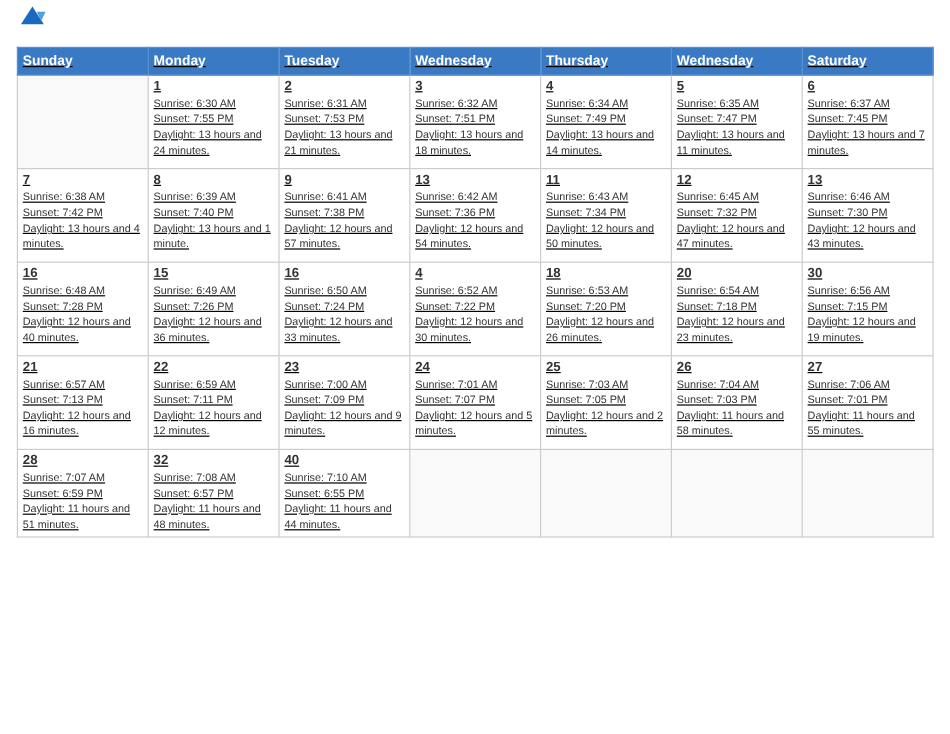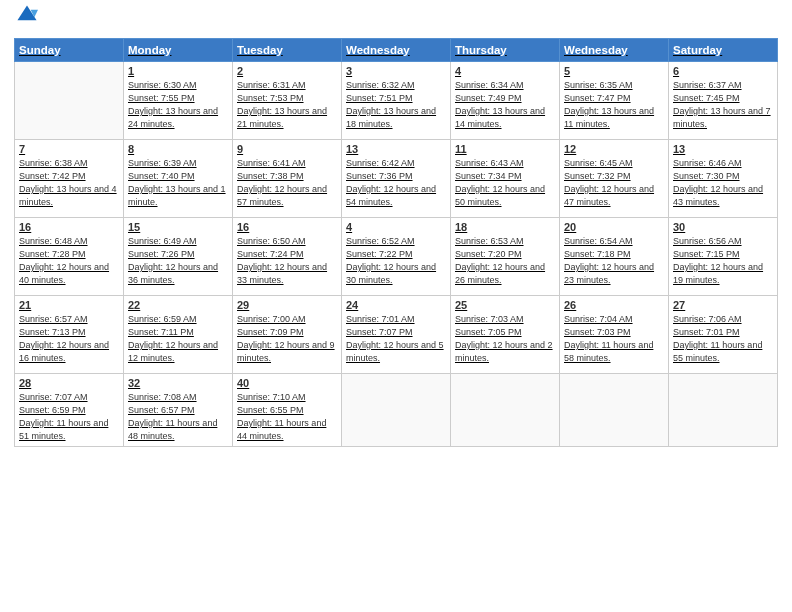--- a/index.html
+++ b/index.html
@@ -222,21 +222,21 @@
         <tr>
           <td>
             <span class="day-number">21</span>
             <div class="day-info">Sunrise: 6:57 AM<br>Sunset: 7:13 PM<br>Daylight: 12 hours and 16 minutes.</div>
           </td>
           <td>
             <span class="day-number">22</span>
             <div class="day-info">Sunrise: 6:59 AM<br>Sunset: 7:11 PM<br>Daylight: 12 hours and 12 minutes.</div>
           </td>
           <td>
-            <span class="day-number">29</span>
+            <span class="day-number">23</span>
             <div class="day-info">Sunrise: 7:00 AM<br>Sunset: 7:09 PM<br>Daylight: 12 hours and 9 minutes.</div>
           </td>
           <td>
             <span class="day-number">24</span>
             <div class="day-info">Sunrise: 7:01 AM<br>Sunset: 7:07 PM<br>Daylight: 12 hours and 5 minutes.</div>
           </td>
           <td>
             <span class="day-number">25</span>
             <div class="day-info">Sunrise: 7:03 AM<br>Sunset: 7:05 PM<br>Daylight: 12 hours and 2 minutes.</div>
           </td>

